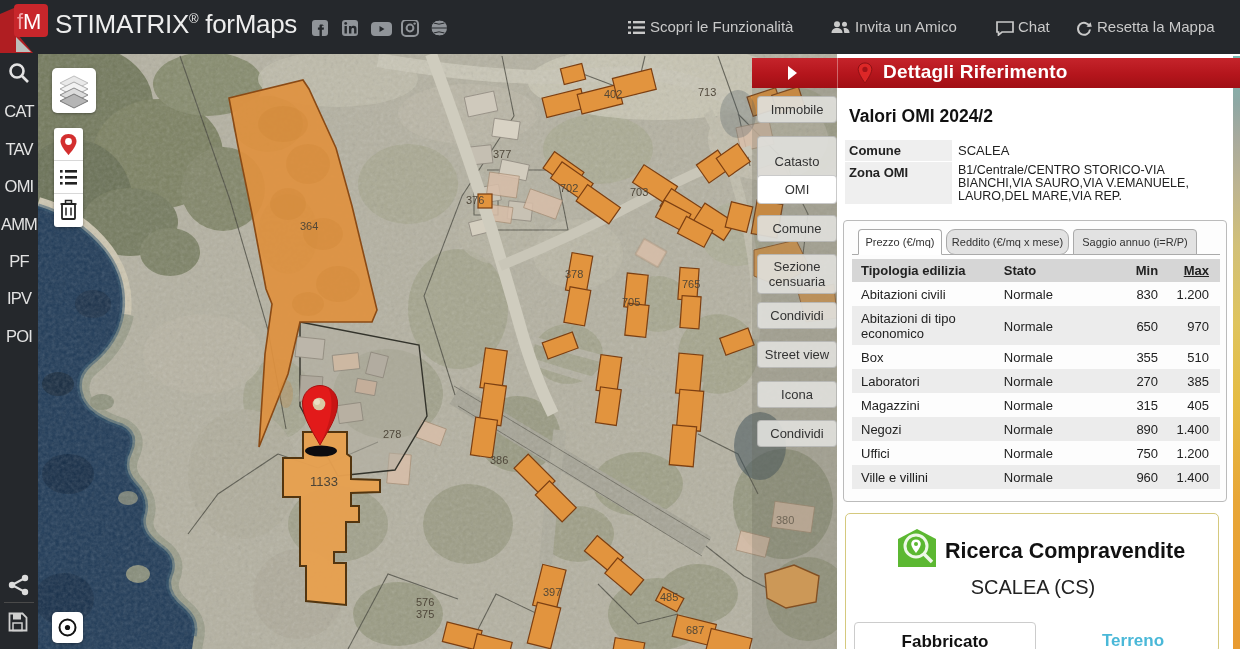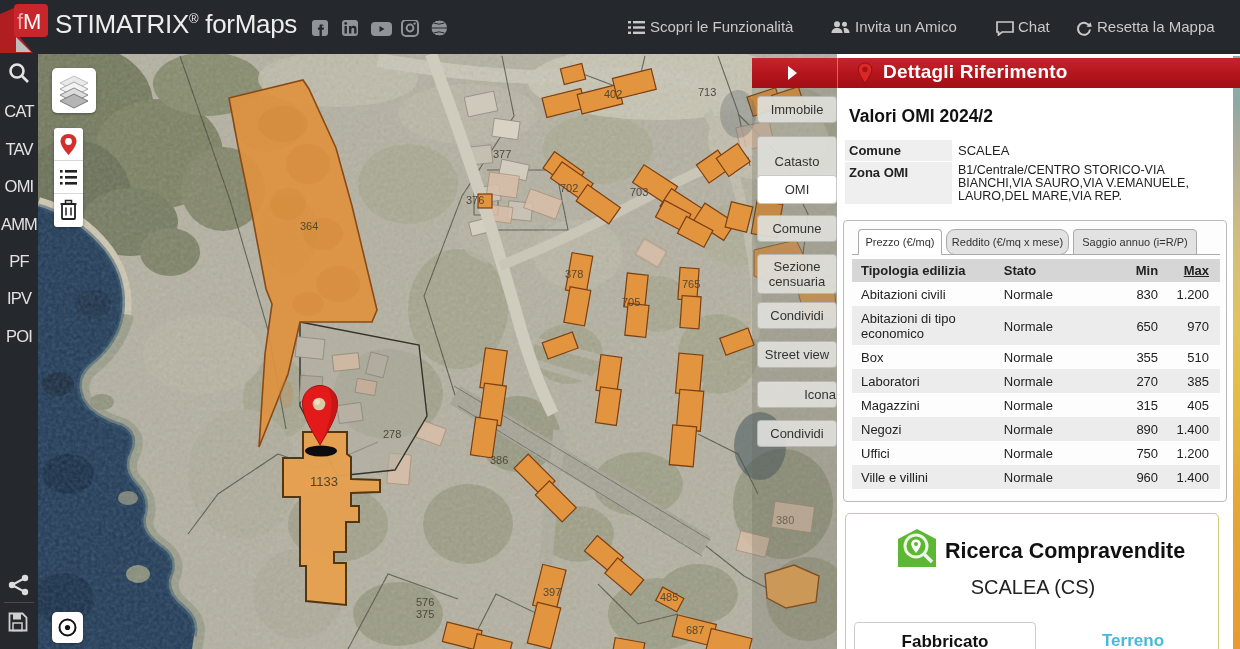--- a/index.html
+++ b/index.html
@@ -429,21 +429,21 @@
 
   <div id="tabstrip" class="abs">
     <div class="wash"></div>
     <div class="vtab" style="top:42px;padding:5px 0;">Immobile</div>
     <div class="vtab" style="top:82px;padding:17px 0;">Catasto</div>
     <div class="vtab active" style="top:121px;padding:6px 0;">OMI</div>
     <div class="vtab" style="top:161px;padding:5px 0;">Comune</div>
     <div class="vtab" style="top:200px;padding:4px 0;line-height:15px;">Sezione<br>censuaria</div>
     <div class="vtab" style="top:248px;padding:5px 0;">Condividi</div>
     <div class="vtab" style="top:287px;padding:5px 0;">Street view</div>
-    <div class="vtab" style="top:327px;padding:5px 0;text-align:right;">Icona</div>
+    <div class="vtab" style="top:327px;padding:5px 0;">Icona</div>
     <div class="vtab" style="top:366px;padding:5px 0;">Condividi</div>
   </div>
 
   <div id="panel" class="abs"></div>
   <div id="edgestrip" class="abs"></div>
   <div id="redhdr" class="abs">
     <div class="arrow"></div>
     <div class="sep"></div>
     <svg style="position:absolute;left:103px;top:4px;" width="20" height="23" viewBox="0 0 20 23">
       <path d="M10 1 C5.8 1 3.2 4 3.2 7.4 C3.2 11.8 10 21 10 21 C10 21 16.8 11.8 16.8 7.4 C16.8 4 14.2 1 10 1 Z" fill="#dc2727" stroke="#8c1014" stroke-width="1"></path>

